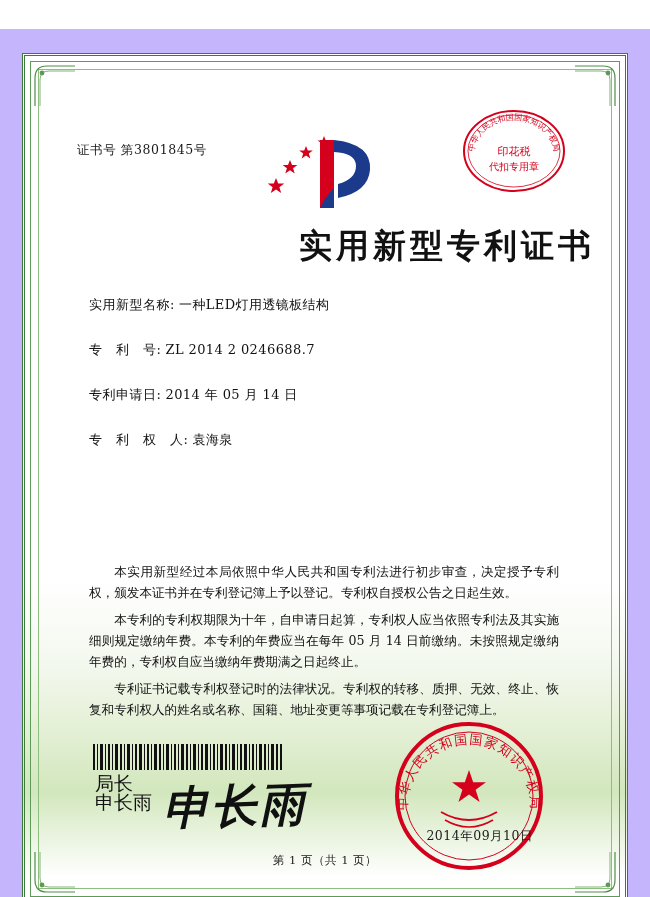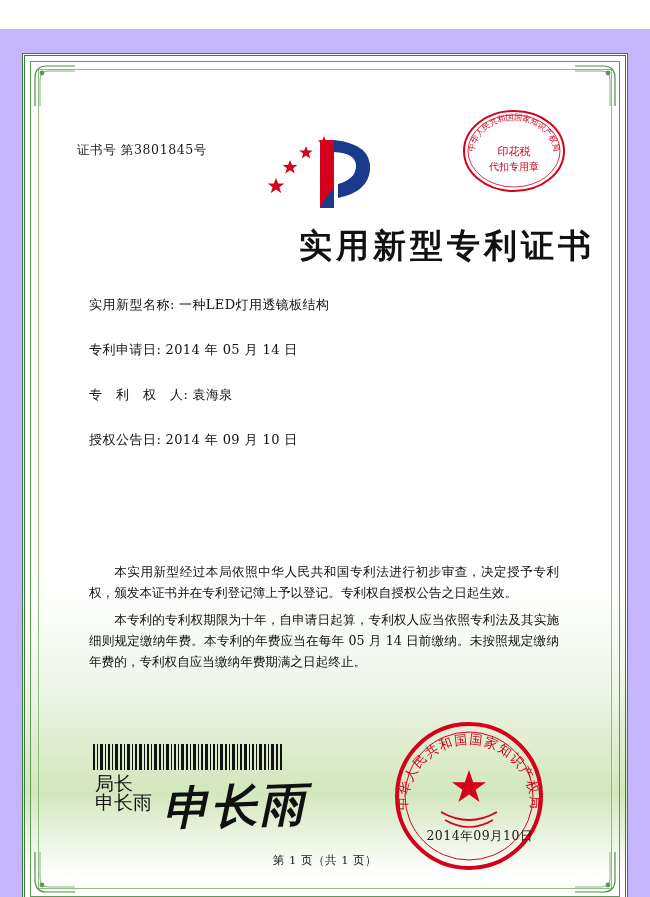--- a/index.html
+++ b/index.html
@@ -275,36 +275,37 @@
       </div>
 
       <div class="title">实用新型专利证书</div>
 
       <div class="fields">
         <div class="field">
           <span class="lbl">实用新型名称:</span>
           <span class="val">一种LED灯用透镜板结构</span>
         </div>
         <div class="field">
+          <span class="lbl">专　利　号:</span>
+          <span class="val">ZL 2014 2 0246688.7</span>
+        </div>
+        <div class="field">
           <span class="lbl">专利申请日:</span>
           <span class="val">2014 年 05 月 14 日</span>
         </div>
         <div class="field">
           <span class="lbl">专　利　权　人:</span>
           <span class="val">袁海泉</span>
         </div>
-        <div class="field">
-          <span class="lbl">授权公告日:</span>
-          <span class="val">2014 年 09 月 10 日</span>
-        </div>
       </div>
 
       <div class="paras">
         <div class="para">本实用新型经过本局依照中华人民共和国专利法进行初步审查，决定授予专利权，颁发本证书并在专利登记簿上予以登记。专利权自授权公告之日起生效。</div>
         <div class="para">本专利的专利权期限为十年，自申请日起算，专利权人应当依照专利法及其实施细则规定缴纳年费。本专利的年费应当在每年 05 月 14 日前缴纳。未按照规定缴纳年费的，专利权自应当缴纳年费期满之日起终止。</div>
+        <div class="para">专利证书记载专利权登记时的法律状况。专利权的转移、质押、无效、终止、恢复和专利权人的姓名或名称、国籍、地址变更等事项记载在专利登记簿上。</div>
       </div>
 
       <div class="barcode">
         <svg viewBox="0 0 190 26" width="190" height="26">
           <g fill="#111">
             <rect x="0" y="0" width="2" height="26"></rect>
               <rect x="4" y="0" width="1" height="26"></rect>
             <rect x="7" y="0" width="3" height="26"></rect>
               <rect x="12" y="0" width="1" height="26"></rect>
             <rect x="15" y="0" width="2" height="26"></rect>

